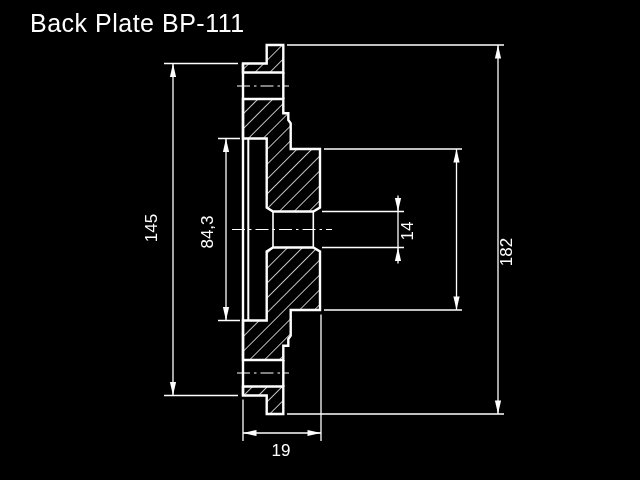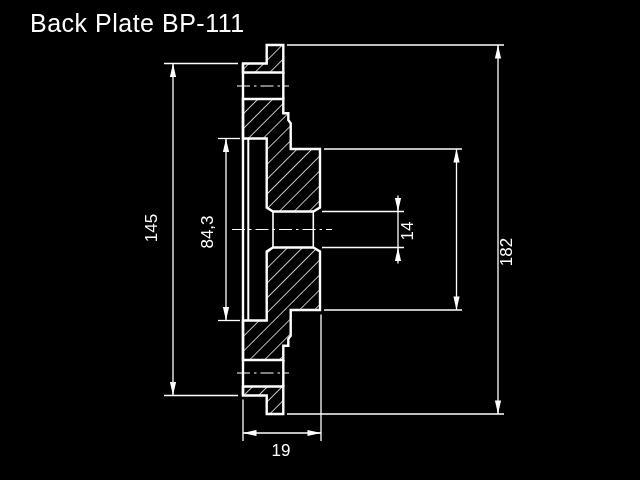--- a/index.html
+++ b/index.html
@@ -1,17 +1,17 @@
 <!DOCTYPE html>
 <html><head>
 <meta charset="utf-8">
 <style>
   html,body{margin:0;padding:0;background:#000;}
   .canvas{position:relative;width:640px;height:480px;background:#000;overflow:hidden;
-          font-family:"Liberation Sans", sans-serif;}
+          font-family:"Liberation Sans", sans-serif;border-radius:17px;}
   .title{position:absolute;left:30px;top:9px;color:#fff;font-size:25px;letter-spacing:0.5px;
          font-family:"Liberation Sans", sans-serif;}
   svg text{font-family:"Liberation Sans", sans-serif;font-size:17px;fill:#fff;}
 </style>
 </head>
 <body>
 
 <div class="canvas">
   <div class="title">Back Plate BP-111</div>
 

